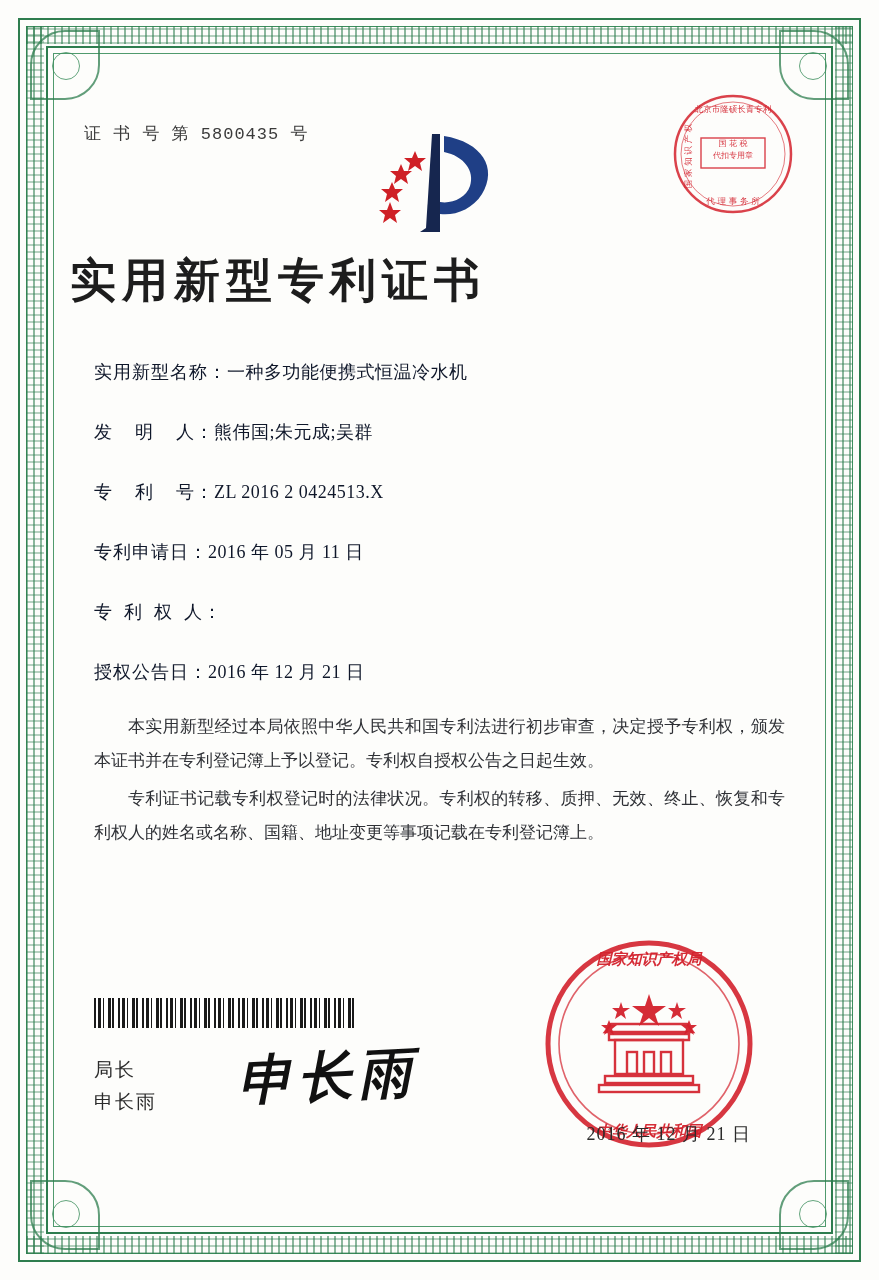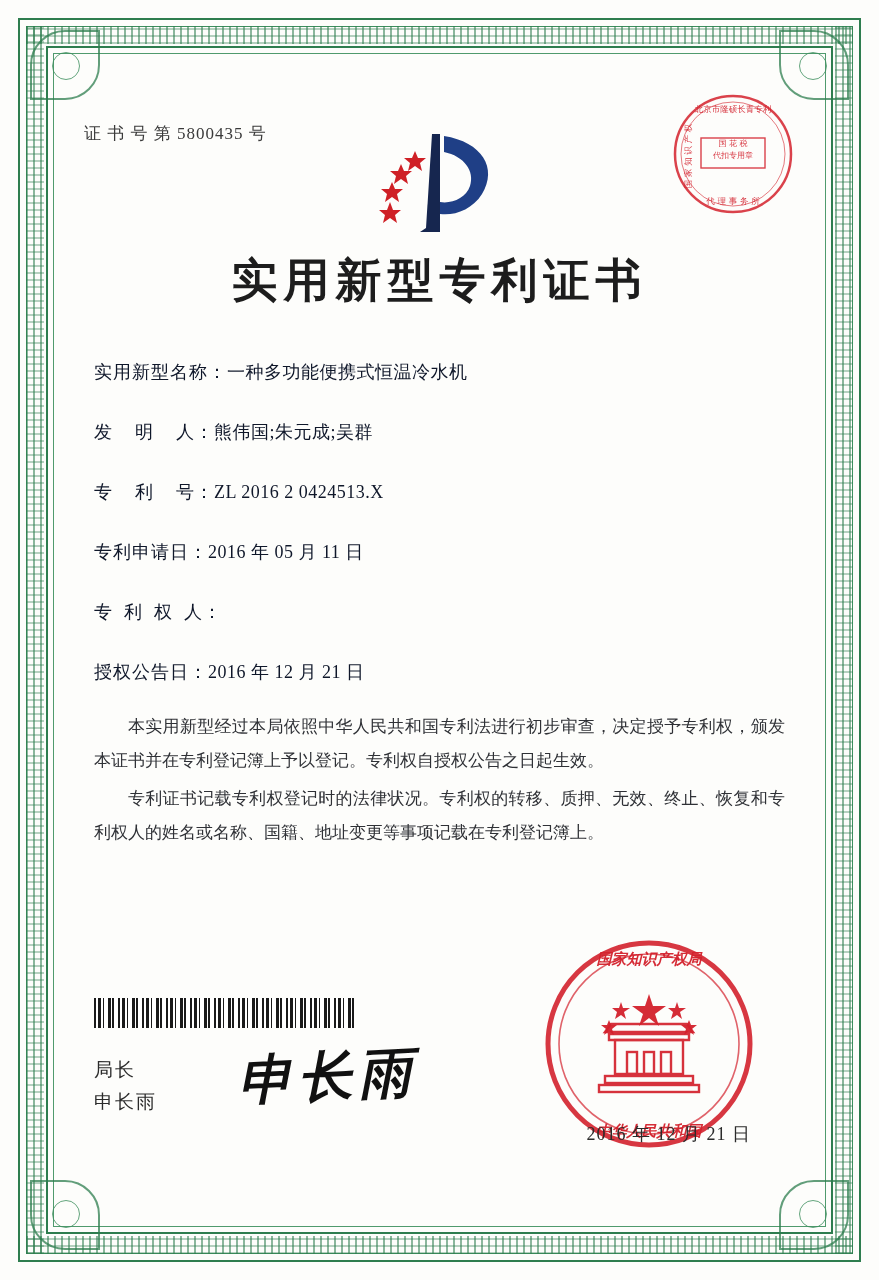--- a/index.html
+++ b/index.html
@@ -96,20 +96,21 @@
     bottom: 70px;
   }
 
   .cert-no {
     position: absolute;
     left: 14px;
     top: 52px;
     font-size: 17px;
     letter-spacing: 1px;
     color: #3a3a3a;
+    font-family: Liberation Mono, monospace;
   }
 
   
   .logo {
     position: absolute;
     left: 50%;
     top: 58px;
     width: 140px;
     height: 110px;
     transform: translateX(-50%);
@@ -122,21 +123,21 @@
     top: 22px;
     width: 124px;
     height: 124px;
   }
 
   .title {
     position: absolute;
     top: 180px;
     left: 0;
     right: 0;
-    text-align: center;
+    text-align: left;
     font-size: 46px;
     font-weight: bold;
     letter-spacing: 6px;
     color: #1d1d1d;
     font-family: "DejaVu Serif", serif;
   }
 
   .fields {
     position: absolute;
     top: 290px;

